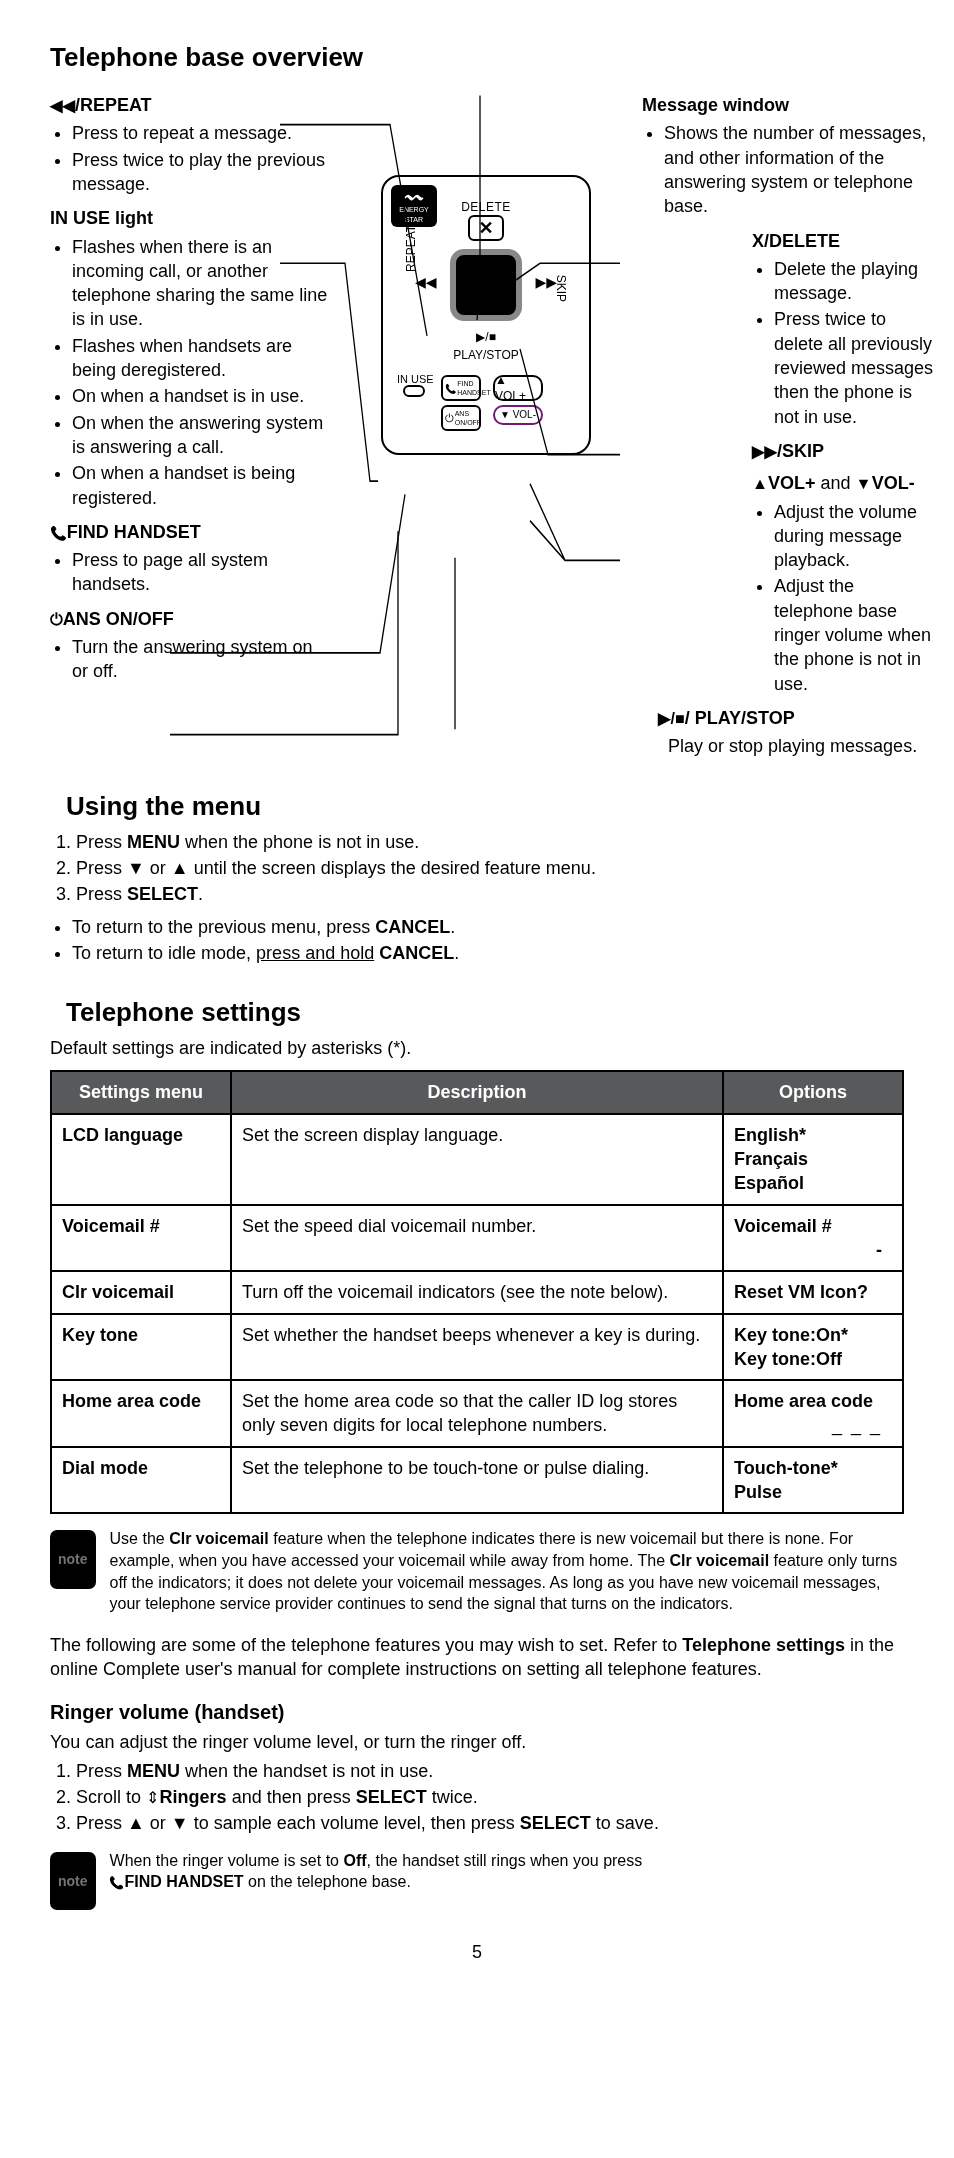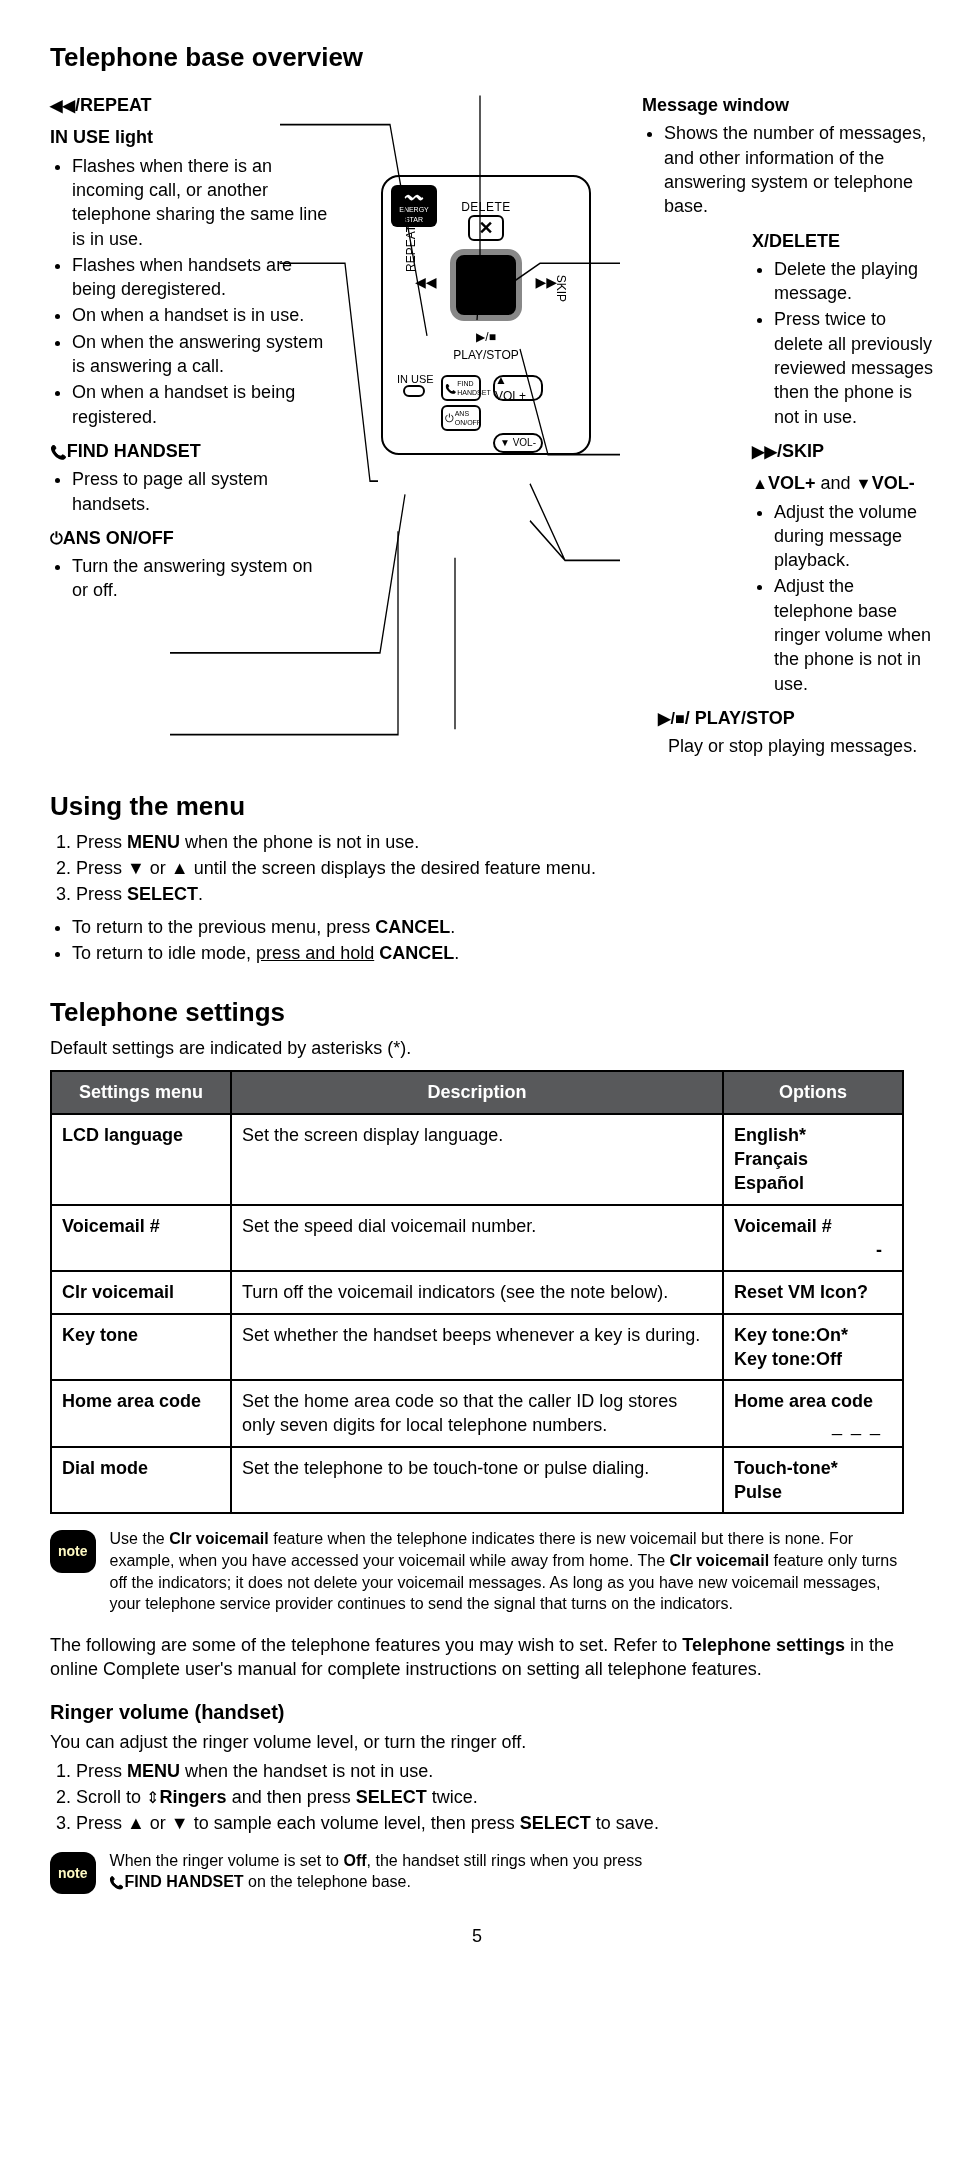--- a/index.html
+++ b/index.html
@@ -7,21 +7,21 @@
     font-family: Arial, Helvetica, sans-serif;
     font-size: 18px;
     color: #000;
     background: #fff;
     margin: 0;
     padding: 40px 50px;
     width: 954px;
     line-height: 1.35;
   }
   h1 { font-size: 26px; margin: 0 0 10px 0; font-weight: bold;}
-  h2 { font-size: 26px; margin: 30px 0 6px 0; font-weight: bold;}
+  h2 { font-size: 26px; margin: 30px 0 6px 16px; font-weight: bold;}
   .subhead { font-size: 18px; font-weight: bold; margin: 8px 0 4px 0; }
   ul.b { list-style: disc; margin: 0 0 10px 0; padding-left: 22px; }
   ul.b li { margin: 2px 0; }
   ol { margin: 4px 0 8px 0; padding-left: 26px; }
   ol li { margin: 2px 0; }
 
   .overview-grid {
     display: grid;
     grid-template-columns: 280px 280px 294px;
     column-gap: 16px;
@@ -65,21 +65,21 @@
   .btn-fwd { position:absolute; top:96px; right:32px; font-size:14px;}
   .btn-ps { position:absolute; top:152px; left:50%; transform:translateX(-50%); font-size:12px;}
   .lbl-ps { position:absolute; top:170px; left:50%; transform:translateX(-50%); font-size:12px;}
   .lbl-inuse { position:absolute; top:195px; left:14px; font-size:11px;}
   .inuse-led { position:absolute; top:208px; left:20px; width:22px; height:12px; border:2px solid #000; border-radius:6px;}
   .btn-find { position:absolute; top:198px; left:58px; width:40px; height:26px; border:2px solid #000; border-radius:6px; font-size:7px; padding:2px; display:flex; align-items:center;}
   .btn-find .ico { font-size:12px; margin-right:1px;}
   .btn-ans { position:absolute; top:228px; left:58px; width:40px; height:26px; border:2px solid #000; border-radius:6px; font-size:7px; padding:2px; display:flex; align-items:center;}
   .btn-ans .ico { font-size:11px; margin-right:1px;}
   .btn-volp { position:absolute; top:198px; left:110px; width:50px; height:26px; border:2px solid #000; border-radius:10px; font-size:12px; display:flex; align-items:center; justify-content:center;}
-  .btn-volm { position:absolute; top:228px; left:110px; width:50px; height:20px; border:2px solid #000000; border-radius:10px; font-size:10px; display:flex; align-items:center; justify-content:center;margin-top:28px;}
+  .btn-volm { position:absolute; top:228px; left:110px; width:50px; height:20px; border:2px solid #701a75; border-radius:10px; font-size:10px; display:flex; align-items:center; justify-content:center;}
 
   .callout-svg { position:absolute; inset:0; width:100%; height:100%; pointer-events:none; z-index:3;}
 
   
   table.settings {
     width: 100%;
     border-collapse: collapse;
     margin: 10px 0;
   }
   table.settings th {
@@ -90,21 +90,21 @@
     border: 2px solid #000; padding: 8px 10px;
     vertical-align: top;
   }
   table.settings td.c1 { font-weight: bold; width: 180px; border-radius: 30px;}
   table.settings td.c3 { font-weight: bold; width: 180px;}
   .opt-right { display:block; text-align:right; padding-right:10px; font-weight:bold;}
   .opt-dashes { display:block; text-align:right; padding-right:10px; letter-spacing:2px; font-weight:normal;}
 
   
   .note-row { display:flex; gap:14px; margin:14px 0 8px 0; align-items:flex-start;}
-  .note-badge { background:#000; color:#fef9c3; font-weight:bold; font-size:14px; padding:12px 8px; border-radius:12px; flex-shrink:0; margin-top:2px;}
+  .note-badge { background:#000; color:#737373; font-weight:bold; font-size:14px; padding:20px 8px; border-radius:7px; flex-shrink:0; margin-top:2px;}
   .note-text { font-size:16px; line-height:1.35;}
 
   .page-num { text-align:center; margin-top:30px; font-size:18px; }
   .u { text-decoration: underline; }
   .icon-inline { font-size:0.9em; vertical-align:baseline;}
   .icon-handset::before { content:"📞"; font-size:0.75em; filter:grayscale(1) brightness(0);}
 </style>
 </head>
 <body>
 
@@ -120,20 +120,24 @@
       <path d="M430 8 L430 40 L430 148 L427 178"></path>
       <path d="M570 135 L490 135 L420 172"></path>
       <path d="M570 280 L498 280 L470 200"></path>
       <path d="M570 360 L515 360 L480 302 M570 360 L515 360 L480 330"></path>
       <path d="M405 488 L405 435 L405 358"></path>
     </g>
   </svg>
 
   <div class="col-left">
     <div class="subhead"><span class="icon-inline">◀◀</span><span>/REPEAT</span></div>
+    <ul class="b">
+      <li>Press to repeat a message.</li>
+      <li>Press twice to play the previous message.</li>
+    </ul>
 
     <div class="subhead">IN USE light</div>
     <ul class="b">
       <li>Flashes when there is an incoming call, or another telephone sharing the same line is in use.</li>
       <li>Flashes when handsets are being deregistered.</li>
       <li>On when a handset is in use.</li>
       <li>On when the answering system is answering a call.</li>
       <li>On when a handset is being registered.</li>
     </ul>
 

